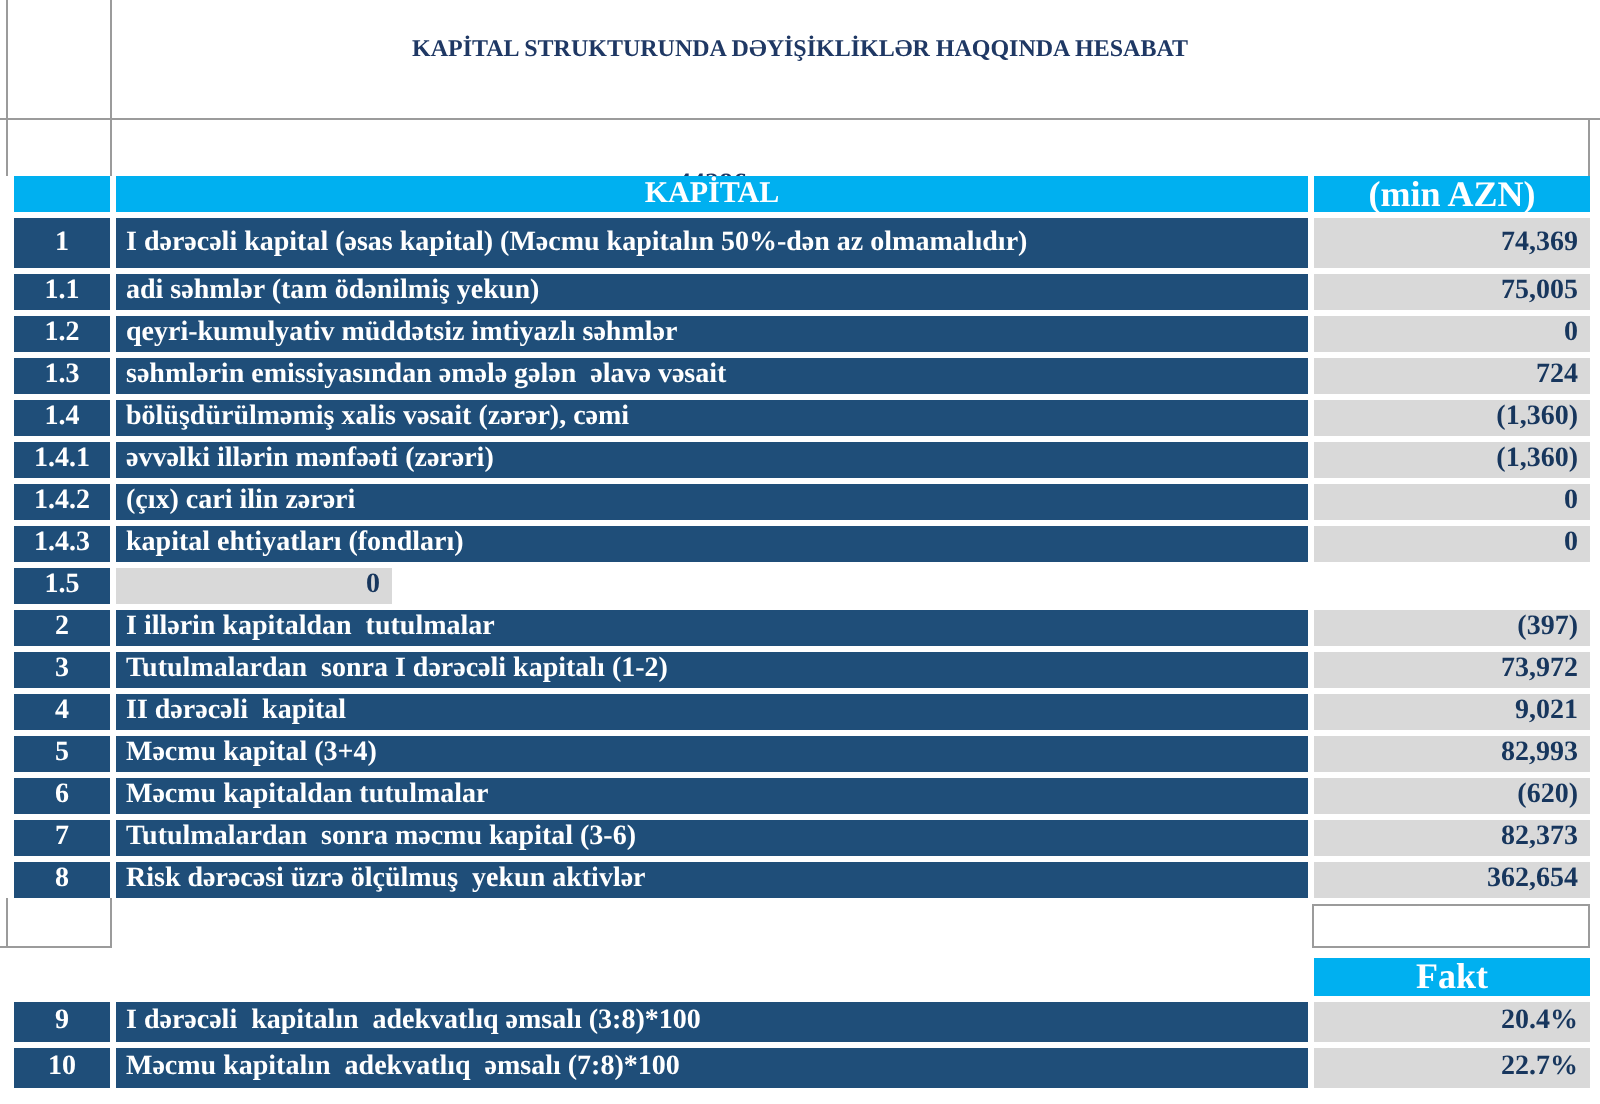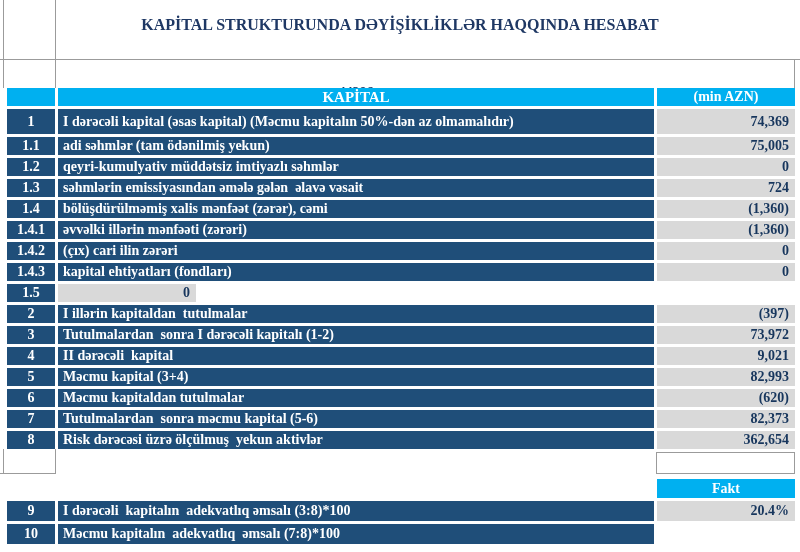--- a/index.html
+++ b/index.html
@@ -5,36 +5,36 @@
   :root{
     --blue:#1F4E79; --cyan:#00B0F0; --grayCell:#D9D9D9;
     --navyText:#1F3864; --grid:#9B9B9B;
   }
   html,body{margin:0;padding:0;background:#fff;}
   body{width:800px;height:552px;font-family:"Liberation Serif","DejaVu Serif",serif;}
   .sheet{position:relative;width:800px;height:552px;background:#fff;overflow:hidden;}
 
   .title-row{height:60px;box-sizing:border-box;border-bottom:1px solid var(--grid);
     display:flex;align-items:center;justify-content:center;}
-  .title{color:var(--navyText);font-weight:bold;font-size:16px;padding-bottom:10px;}
+  .title{color:var(--navyText);font-weight:bold;font-size:12px;padding-bottom:10px;}
 
   .serial-row{height:28px;display:flex;}
   .serial{margin-left:58px;width:596px;text-align:center;line-height:26px;
     color:var(--navyText);font-weight:bold;font-size:14px;margin-top:20px;}
 
   .row{display:flex;margin-left:7px;margin-right:5px;}
   .c-num{width:48px;margin-right:3px;display:flex;align-items:center;justify-content:center;}
   .c-label{width:596px;margin-right:3px;display:flex;align-items:center;
     padding-left:5px;box-sizing:border-box;white-space:pre;overflow:hidden;}
   .c-val{width:138px;display:flex;align-items:center;justify-content:flex-end;
     padding-right:6px;box-sizing:border-box;}
   .center{justify-content:center !important;padding:0 !important;}
 
   .header-row{height:18px;}
-  .cyan{background:var(--cyan);color:#fff;font-weight:bold;font-size:14px;}
+  .cyan{background:var(--cyan);color:#fff;font-weight:bold;font-size:18px;}
   .header-row .c-label{font-size:15px;}
 
   .data-row{height:18px;margin-top:3px;}
   .data-row.tall{height:25px;}
   .blue{background:var(--blue);color:#fff;font-weight:bold;font-size:14px;}
   .gray{background:var(--grayCell);color:#17365D;font-weight:bold;font-size:14px;}
 
   .spacer{height:30px;position:relative;}
   .fakt-row{height:19px;}
   .ratio-row{height:20px;margin-top:3px;}
@@ -78,21 +78,21 @@
         <div class="c-label blue">qeyri-kumulyativ müddətsiz imtiyazlı səhmlər</div>
         <div class="c-val gray">0</div>
       </div>
       <div class="row data-row">
         <div class="c-num blue center">1.3</div>
         <div class="c-label blue">səhmlərin emissiyasından əmələ gələn  əlavə vəsait</div>
         <div class="c-val gray">724</div>
       </div>
       <div class="row data-row">
         <div class="c-num blue center">1.4</div>
-        <div class="c-label blue">bölüşdürülməmiş xalis mənfəət (zərər), cəmi</div>
+        <div class="c-label blue">bölüşdürülməmiş xalis vəsait (zərər), cəmi</div>
         <div class="c-val gray">(1,360)</div>
       </div>
       <div class="row data-row">
         <div class="c-num blue center">1.4.1</div>
         <div class="c-label blue">əvvəlki illərin mənfəəti (zərəri)</div>
         <div class="c-val gray">(1,360)</div>
       </div>
       <div class="row data-row">
         <div class="c-num blue center">1.4.2</div>
         <div class="c-label blue">(çıx) cari ilin zərəri</div>
@@ -127,21 +127,21 @@
         <div class="c-label blue">Məcmu kapital (3+4)</div>
         <div class="c-val gray">82,993</div>
       </div>
       <div class="row data-row">
         <div class="c-num blue center">6</div>
         <div class="c-label blue">Məcmu kapitaldan tutulmalar</div>
         <div class="c-val gray">(620)</div>
       </div>
       <div class="row data-row">
         <div class="c-num blue center">7</div>
-        <div class="c-label blue">Tutulmalardan  sonra məcmu kapital (5-6)</div>
+        <div class="c-label blue">Tutulmalardan  sonra məcmu kapital (3-6)</div>
         <div class="c-val gray">82,373</div>
       </div>
       <div class="row data-row">
         <div class="c-num blue center">8</div>
         <div class="c-label blue">Risk dərəcəsi üzrə ölçülmuş  yekun aktivlər</div>
         <div class="c-val gray">362,654</div>
       </div>
     </div>
 
   <div class="spacer"></div>
@@ -154,20 +154,21 @@
 
   <div id="ratio-rows">
       <div class="row ratio-row">
         <div class="c-num blue center">9</div>
         <div class="c-label blue">I dərəcəli  kapitalın  adekvatlıq əmsalı (3:8)*100</div>
         <div class="c-val gray">20.4%</div>
       </div>
       <div class="row ratio-row">
         <div class="c-num blue center">10</div>
         <div class="c-label blue">Məcmu kapitalın  adekvatlıq  əmsalı (7:8)*100</div>
+        <div class="c-val gray">22.7%</div>
       </div>
     </div>
 
   <div class="vline" style="left:3px;top:0;height:88px;"></div>
   <div class="vline" style="left:55px;top:0;height:88px;"></div>
   <div class="vline" style="left:794px;top:60px;height:28px;"></div>
   <div class="vline" style="left:3px;top:449px;height:24px;"></div>
   <div class="vline" style="left:55px;top:449px;height:24px;"></div>
   <div class="hline" style="left:0;top:473px;width:56px;"></div>
   <div class="empty-cell" style="left:656px;top:452px;width:139px;height:22px;"></div>

